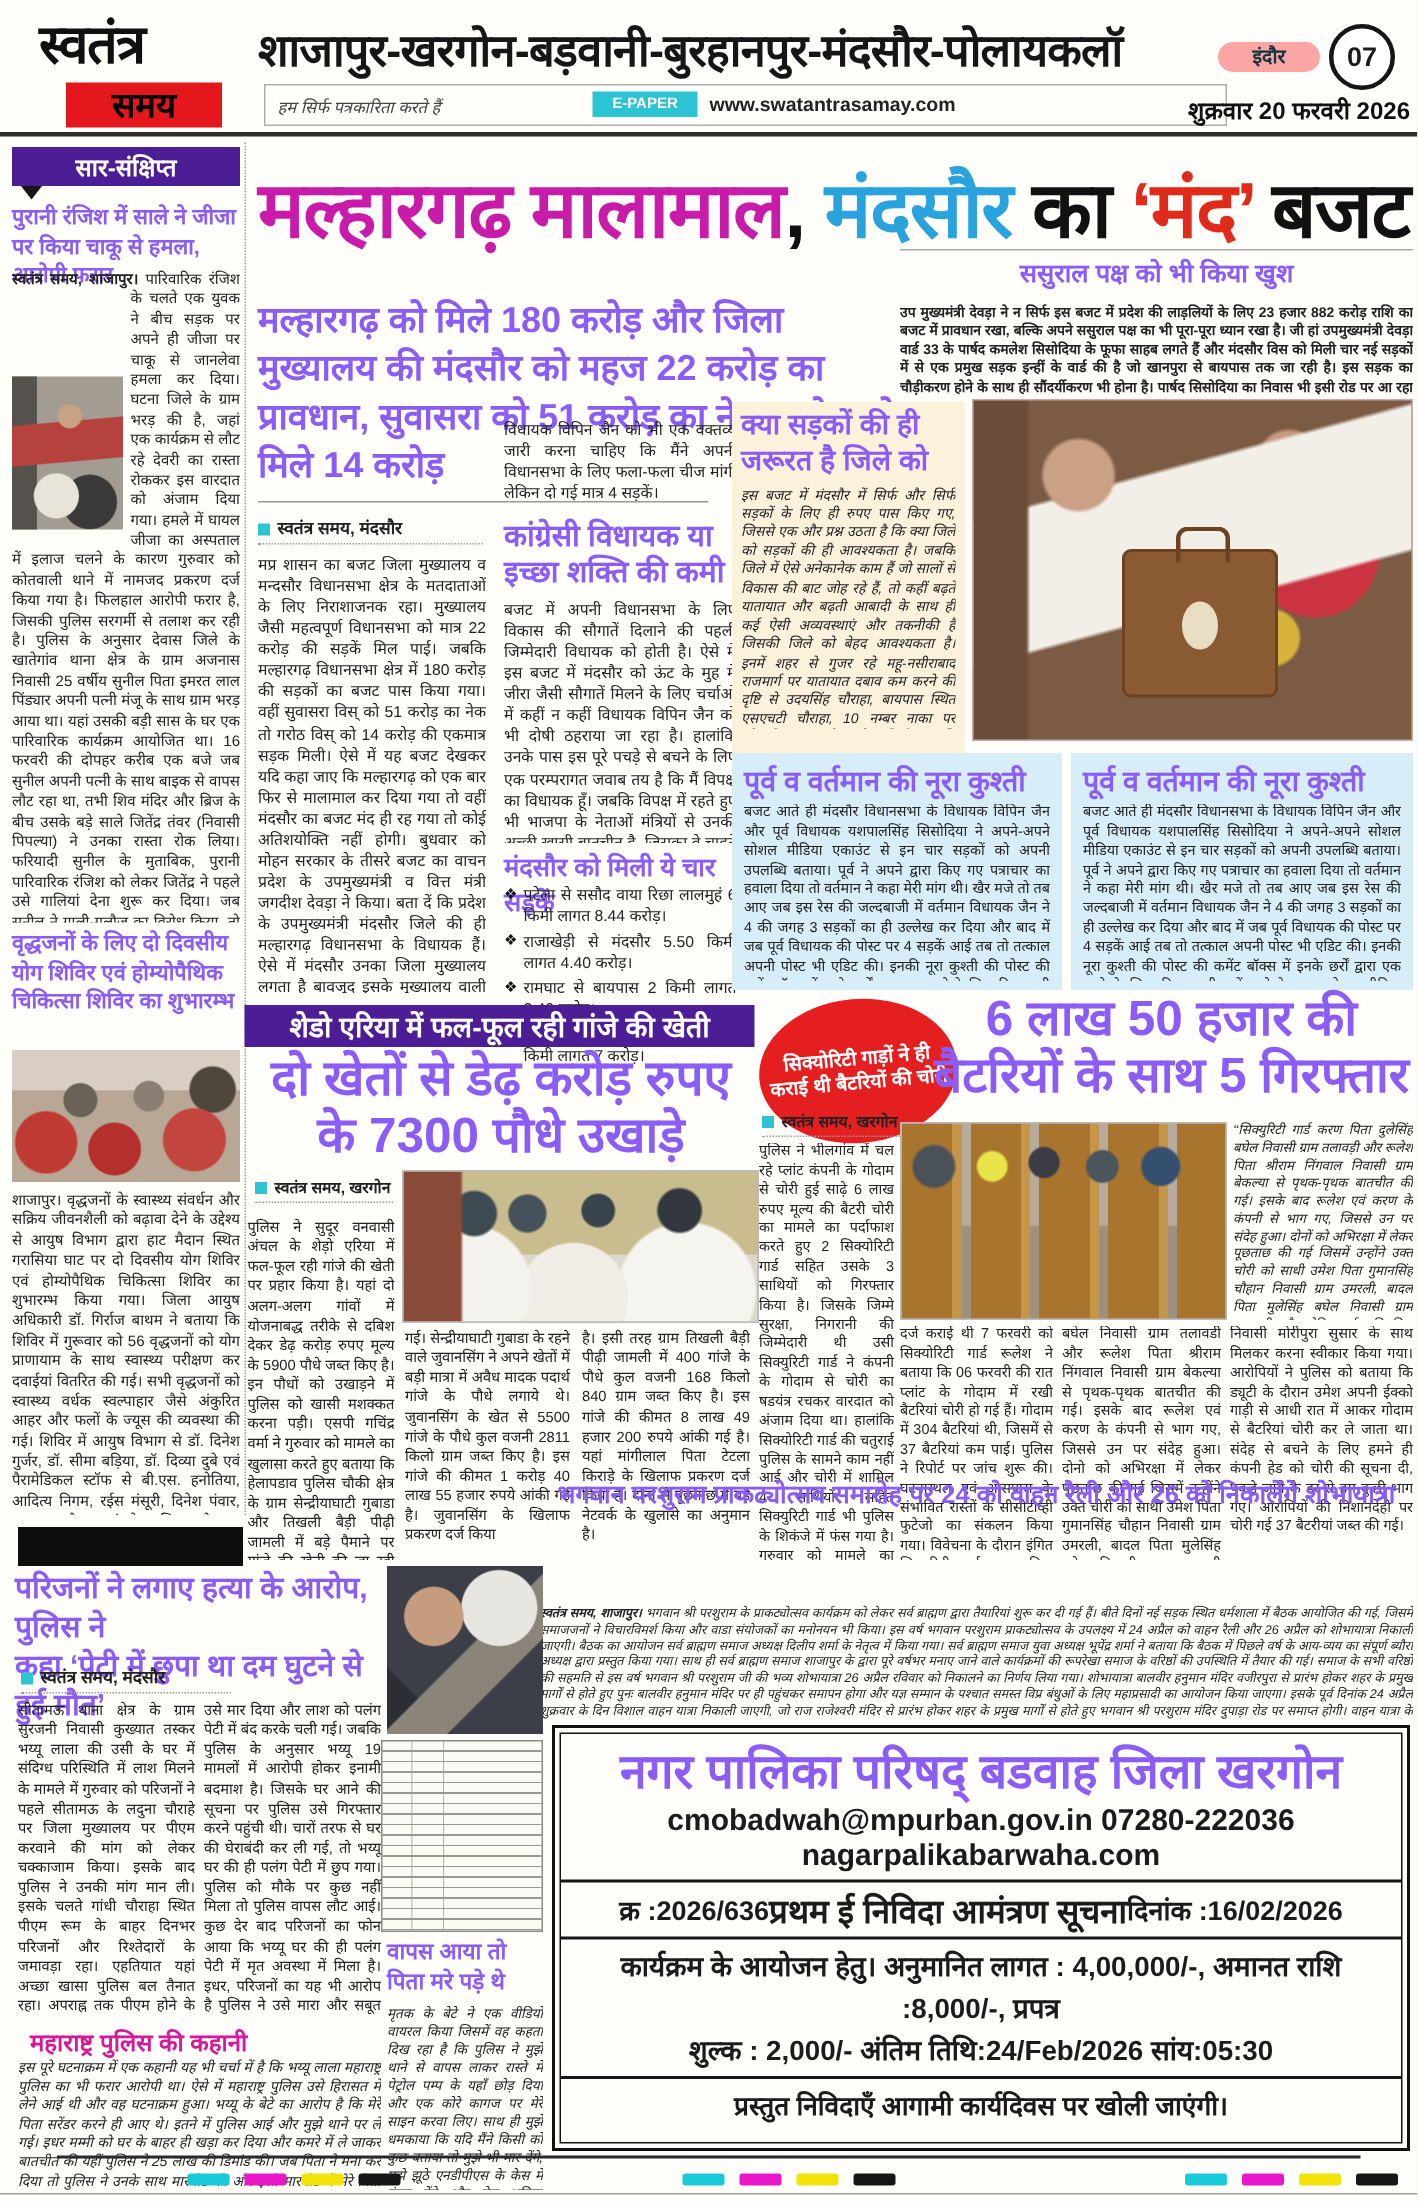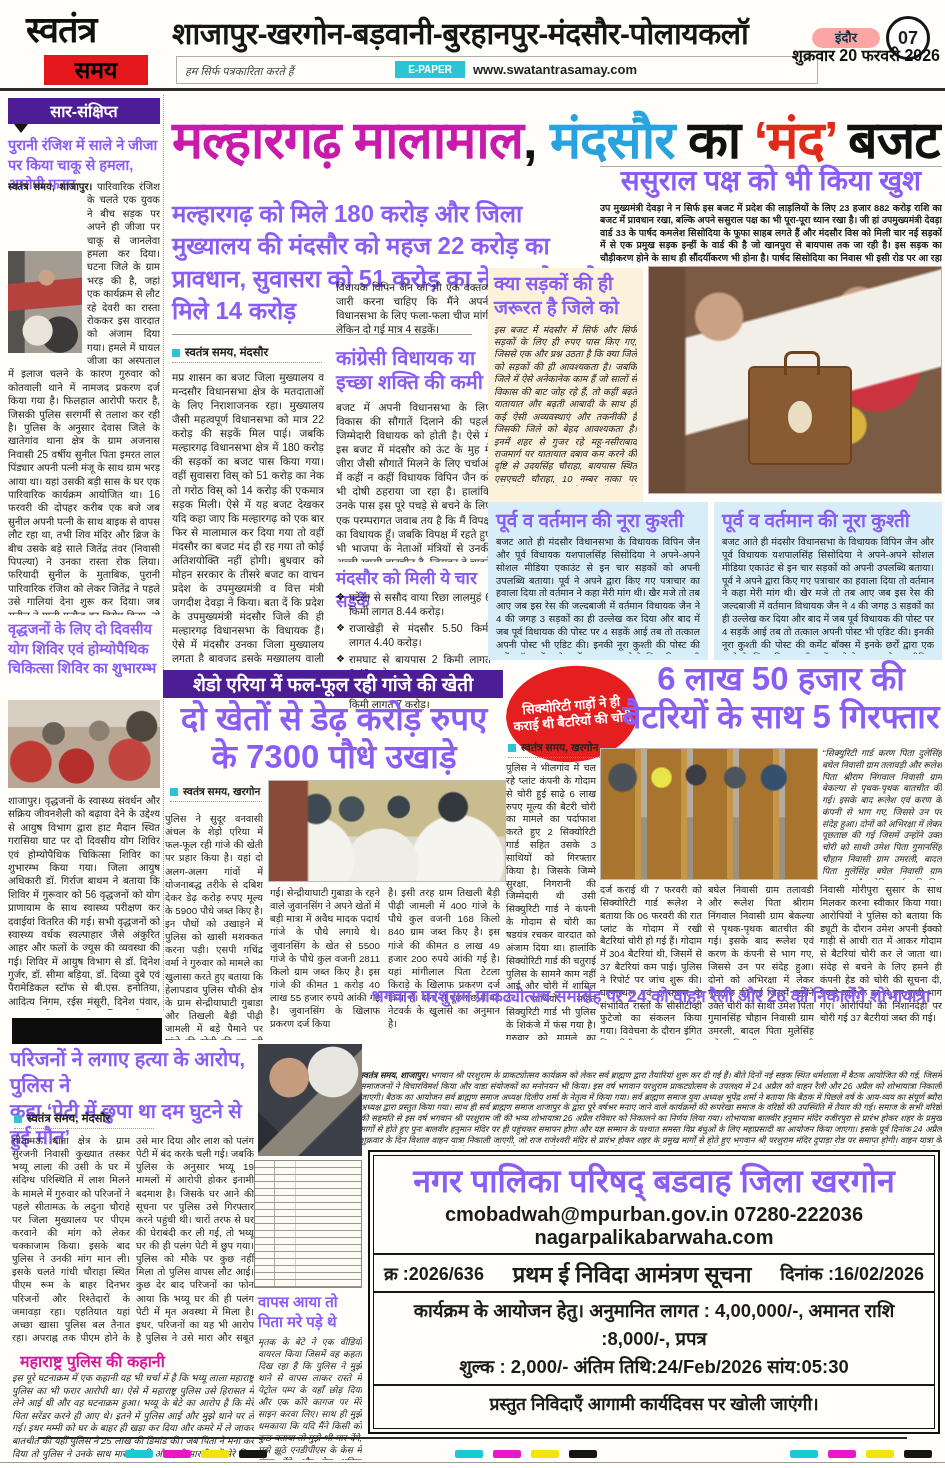--- a/index.html
+++ b/index.html
@@ -85,21 +85,21 @@
     <div class="b ctr" style="width:104px;margin:2px 0 0 18px;background:#e3171c;color:#000000;font-size:23px;line-height:30px;">समय</div>
   </div>
   <div class="abs b" style="left:172px;top:12px;width:645px;font-size:30px;letter-spacing:-0.5px;color:#161616;">शाजापुर-खरगोन-बड़वानी-बुरहानपुर-मंदसौर-पोलायकलॉ</div>
   <div class="abs ctr" style="left:812px;top:28px;width:68px;height:20px;background:#fca5a5;border-radius:10px;font-weight:bold;font-size:13px;line-height:20px;color:#12343a;">इंदौर</div>
   <div class="abs ctr b" style="left:886px;top:16px;width:38px;height:38px;border:3px solid #161616;border-radius:50%;font-size:18px;line-height:38px;background:#fff;">07</div>
   <div class="abs" style="left:176px;top:56px;width:640px;height:26px;border:1px solid #b0b0ab;">
     <span class="it" style="position:absolute;left:8px;top:6px;font-size:11px;color:#444;">हम सिर्फ पत्रकारिता करते हैं</span>
     <span class="ctr b" style="position:absolute;left:218px;top:4px;width:70px;height:17px;background:#2cc3d5;color:#fff;font-size:10px;line-height:17px;">E-PAPER</span>
     <span class="b" style="position:absolute;left:296px;top:5px;font-size:13px;color:#222;">www.swatantrasamay.com</span>
   </div>
-  <div class="abs b" style="left:790px;top:44px;width:150px;font-size:16px;text-align:right;color:#111;">शुक्रवार 20 फरवरी 2026</div>
+  <div class="abs b" style="left:790px;top:62px;width:150px;font-size:16px;text-align:right;color:#111;">शुक्रवार 20 फरवरी 2026</div>
   <div class="abs" style="left:0;top:88px;width:945px;height:3px;background:#2d2d2d;"></div>
 
   <div class="abs dotted-v" style="left:163px;top:95px;height:915px;width:0;"></div>
   <div class="abs cyanbar" style="left:8px;top:98px;width:152px;height:26px;font-size:16px;">सार-संक्षिप्त</div>
   <div class="abs" style="left:14px;top:124px;width:0;height:0;border-left:7px solid transparent;border-right:7px solid transparent;border-top:9px solid #161616;"></div>
 
   <div class="abs hl" style="left:8px;top:136px;width:152px;font-size:14.5px;line-height:1.35;">पुरानी रंजिश में साले ने जीजा पर किया चाकू से हमला, आरोपी फरार</div>
   <div class="abs bt" style="left:8px;top:180px;width:152px;height:435px;font-size:10px;">
     <span class="b">स्वतंत्र समय, शाजापुर।</span>
     <span class="art art-brief1" style="float:left;width:74px;height:102px;margin:58px 5px 2px 0;"></span>
@@ -139,21 +139,21 @@
         <span class="dia">❖</span>
         <span>रामघाट से बायपास 2 किमी लागत 2.40 करोड़।</span>
       </div>
     <div class="road bt">
         <span class="dia">❖</span>
         <span>काचरा पेट्रोल पम्प से जिला जेल 4 किमी लागत 7 करोड़।</span>
       </div>
   </div>
 
   <div class="abs" style="left:600px;top:166px;width:342px;border-top:1px solid #aaa;"></div>
-  <div class="abs hl ctr" style="left:600px;top:160px;width:342px;font-size:28px;">ससुराल पक्ष को भी किया खुश</div>
+  <div class="abs hl ctr" style="left:600px;top:170px;width:342px;font-size:17px;">ससुराल पक्ष को भी किया खुश</div>
   <div class="abs bt" style="left:600px;top:202px;width:342px;height:62px;font-size:9.3px;font-weight:600;">उप मुख्यमंत्री देवड़ा ने न सिर्फ इस बजट में प्रदेश की लाड़लियों के लिए 23 हजार 882 करोड़ राशि का बजट में प्रावधान रखा, बल्कि अपने ससुराल पक्ष का भी पूरा-पूरा ध्यान रखा है। जी हां उपमुख्यमंत्री देवड़ा वार्ड 33 के पार्षद कमलेश सिसोदिया के फूफा साहब लगते हैं और मंदसौर विस को मिली चार नई सड़कों में से एक प्रमुख सड़क इन्हीं के वार्ड की है जो खानपुरा से बायपास तक जा रही है। इस सड़क का चौड़ीकरण होने के साथ ही सौंदर्यीकरण भी होना है। पार्षद सिसोदिया का निवास भी इसी रोड पर आ रहा है। ऐसे में भले ही नगर इस सौगात के लिए अलग से प्रेसनोट जारी कर देवड़ा का आभार मान रही हो लेकिन अंदरखाने ससुराल पक्ष को खुश करने की कहानी भी जोरशोर से चल रही है।</div>
 
   <div class="abs" style="left:488px;top:268px;width:155px;height:285px;background:#fcf2dc;padding:4px 6px;box-sizing:border-box;">
     <div class="hl" style="font-size:19px;line-height:1.25;">क्या सड़कों की ही जरूरत है जिले को</div>
     <div class="bt it" style="height:162px;font-size:9.3px;margin-top:4px;">इस बजट में मंदसौर में सिर्फ और सिर्फ सड़कों के लिए ही रुपए पास किए गए, जिससे एक और प्रश्न उठता है कि क्या जिले को सड़कों की ही आवश्यकता है। जबकि जिले में ऐसे अनेकानेक काम हैं जो सालों से विकास की बाट जोह रहे हैं, तो कहीं बढ़ते यातायात और बढ़ती आबादी के साथ ही कई ऐसी अव्यवस्थाएं और तकनीकी हैं जिसकी जिले को बेहद आवश्यकता है। इनमें शहर से गुजर रहे महू-नसीराबाद राजमार्ग पर यातायात दबाव कम करने की दृष्टि से उदयसिंह चौराहा, बायपास स्थित एसएचटी चौराहा, 10 नम्बर नाका पर ओवरब्रिज, नयाखेड़ा रोड निजी सम्पत्ति अधिग्रहण कर चौड़ीकरण, एसडीपी मल्हौर, वर्तमान में शहर के बीच विकसित हो रही आदर्श सड़क को और आदर्श बनाने के लिए बजट आदि शर्मिल हैं।</div>
   </div>
   <div class="abs art art-budget" style="left:648px;top:266px;width:292px;height:226px;border:1px solid #caa;">
     <div class="case"></div>
   </div>
 
@@ -211,21 +211,21 @@
     <div>पिता मरे पड़े थे</div>
   </div>
   <div class="abs bt it" style="left:258px;top:1336px;width:104px;height:124px;font-size:9px;">मृतक के बेटे ने एक वीडियो वायरल किया जिसमें वह कहता दिख रहा है कि पुलिस ने मुझे थाने से वापस लाकर रास्ते में पेट्रोल पम्प के यहाँ छोड़ दिया और एक कोरे कागज पर मेरे साइन करवा लिए। साथ ही मुझे धमकाया कि यदि मैंने किसी को कुछ बताया तो मुझे भी मार देंगे, मुझे झूठे एनडीपीएस के केस में फंसा देंगे और मेरा भविष्य बरबाद कर देंगे।</div>
   <div class="abs b" style="left:20px;top:1350px;width:230px;font-size:16px;color:#d6199a;">महाराष्ट्र पुलिस की कहानी</div>
   <div class="abs bt it" style="left:12px;top:1372px;width:242px;height:88px;font-size:9.4px;">इस पूरे घटनाक्रम में एक कहानी यह भी चर्चा में है कि भय्यू लाला महाराष्ट्र पुलिस का भी फरार आरोपी था। ऐसे में महाराष्ट्र पुलिस उसे हिरासत में लेने आई थी और वह घटनाक्रम हुआ। भय्यू के बेटे का आरोप है कि मेरे पिता सरेंडर करने ही आए थे। इतने में पुलिस आई और मुझे थाने पर ले गई। इधर मम्मी को घर के बाहर ही खड़ा कर दिया और कमरे में ले जाकर बातचीत की यहीं पुलिस ने 25 लाख की डिमांड की। जब पिता ने मना कर दिया तो पुलिस ने उनके साथ मारपीट की और इसी मारपीट में मेरे पिता की हत्या हो गई।</div>
 
   <div class="abs" style="left:368px;top:1150px;width:572px;height:284px;border:2.5px solid #111;padding:3px;box-sizing:border-box;">
     <div style="border:1.5px solid #111;height:100%;box-sizing:border-box;display:flex;flex-direction:column;">
       <div class="hl ctr" style="font-size:32px;padding-top:2px;">नगर पालिका परिषद् बडवाह जिला खरगोन</div>
       <div class="b ctr" style="font-size:20px;padding:2px 0 4px;">cmobadwah@mpurban.gov.in 07280-222036 nagarpalikabarwaha.com</div>
-      <div class="trow" style="display:flex;justify-content:space-between;align-items:center;padding:3px 10px;">
+      <div class="trow" style="display:flex;justify-content:center;align-items:center;padding:3px 10px;">
         <span class="b" style="font-size:18px;">क्र :2026/636</span>
         <span class="b" style="font-size:22px;">प्रथम ई निविदा आमंत्रण सूचना</span>
         <span class="b" style="font-size:18px;">दिनांक :16/02/2026</span>
       </div>
       <div class="trow ctr" style="padding:4px 6px;font-weight:600;font-size:18.5px;line-height:1.5;">
         <div>कार्यक्रम के आयोजन हेतु। अनुमानित लागत : 4,00,000/-, अमानत राशि :8,000/-, प्रपत्र</div>
         <div>शुल्क : 2,000/- अंतिम तिथि:24/Feb/2026 सांय:05:30</div>
       </div>
       <div class="trow ctr" style="padding:4px 6px;font-weight:600;font-size:17.5px;line-height:1.6;">
         <div>प्रस्तुत निविदाएँ आगामी कार्यदिवस पर खोली जाएंगी।</div>

